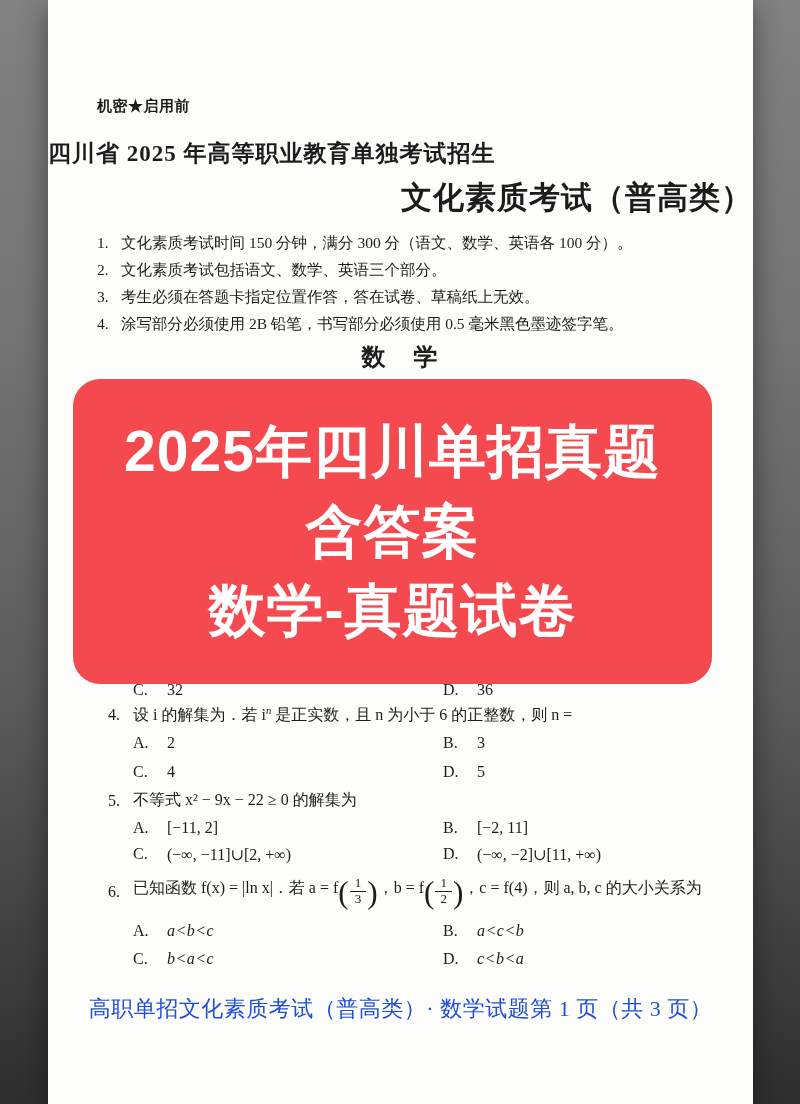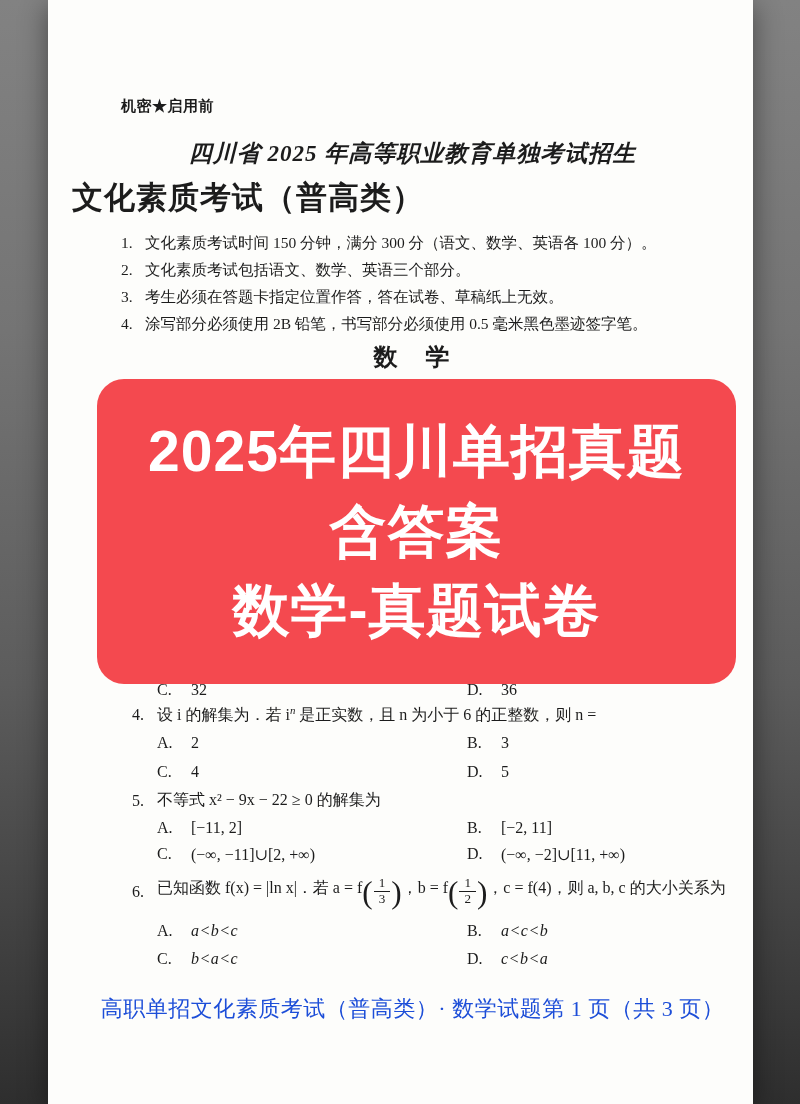--- a/index.html
+++ b/index.html
@@ -11,32 +11,31 @@
   }
   .stage {
     position:relative; width:800px; height:1104px;
     background:linear-gradient(180deg,#828282 0%,#747474 30%,#5c5c5c 62%,#383838 92%,#2e2e2e 100%);
   }
   .paper {
     position:absolute; left:48px; top:0; width:705px; height:1104px;
     background:#fdfdfb;
     box-shadow:0 6px 26px rgba(0,0,0,.45);
     padding-top:97px;
-    padding-left:24px;
   }
   .classification {
     margin-left:49px;
     font-size:15px; font-weight:bold; letter-spacing:.5px;
   }
   .title {
-    margin-top:22px; text-align:center;
-    font-size:23px; font-weight:bold; letter-spacing:1px;font-style:italic;
+    margin-top:22px; 
+    font-size:23px; font-weight:bold; letter-spacing:1px;
   }
   .subtitle {
-    margin-top:8px; text-align:left;
+    margin-top:8px; text-align:right;
     font-size:31px; font-weight:bold; letter-spacing:1px;
   }
   .notice { margin:10px 46px 0 49px; }
   .notice-heading { font-size:16px; font-weight:bold; line-height:24px; }
   .n-item { display:flex; font-size:15.5px; line-height:27px; }
   .n-item .n-num { width:24px; flex:0 0 24px; }
   .section-title {
     margin-top:4px; text-align:center;
     font-size:24px; font-weight:bold; letter-spacing:2px;
   }

